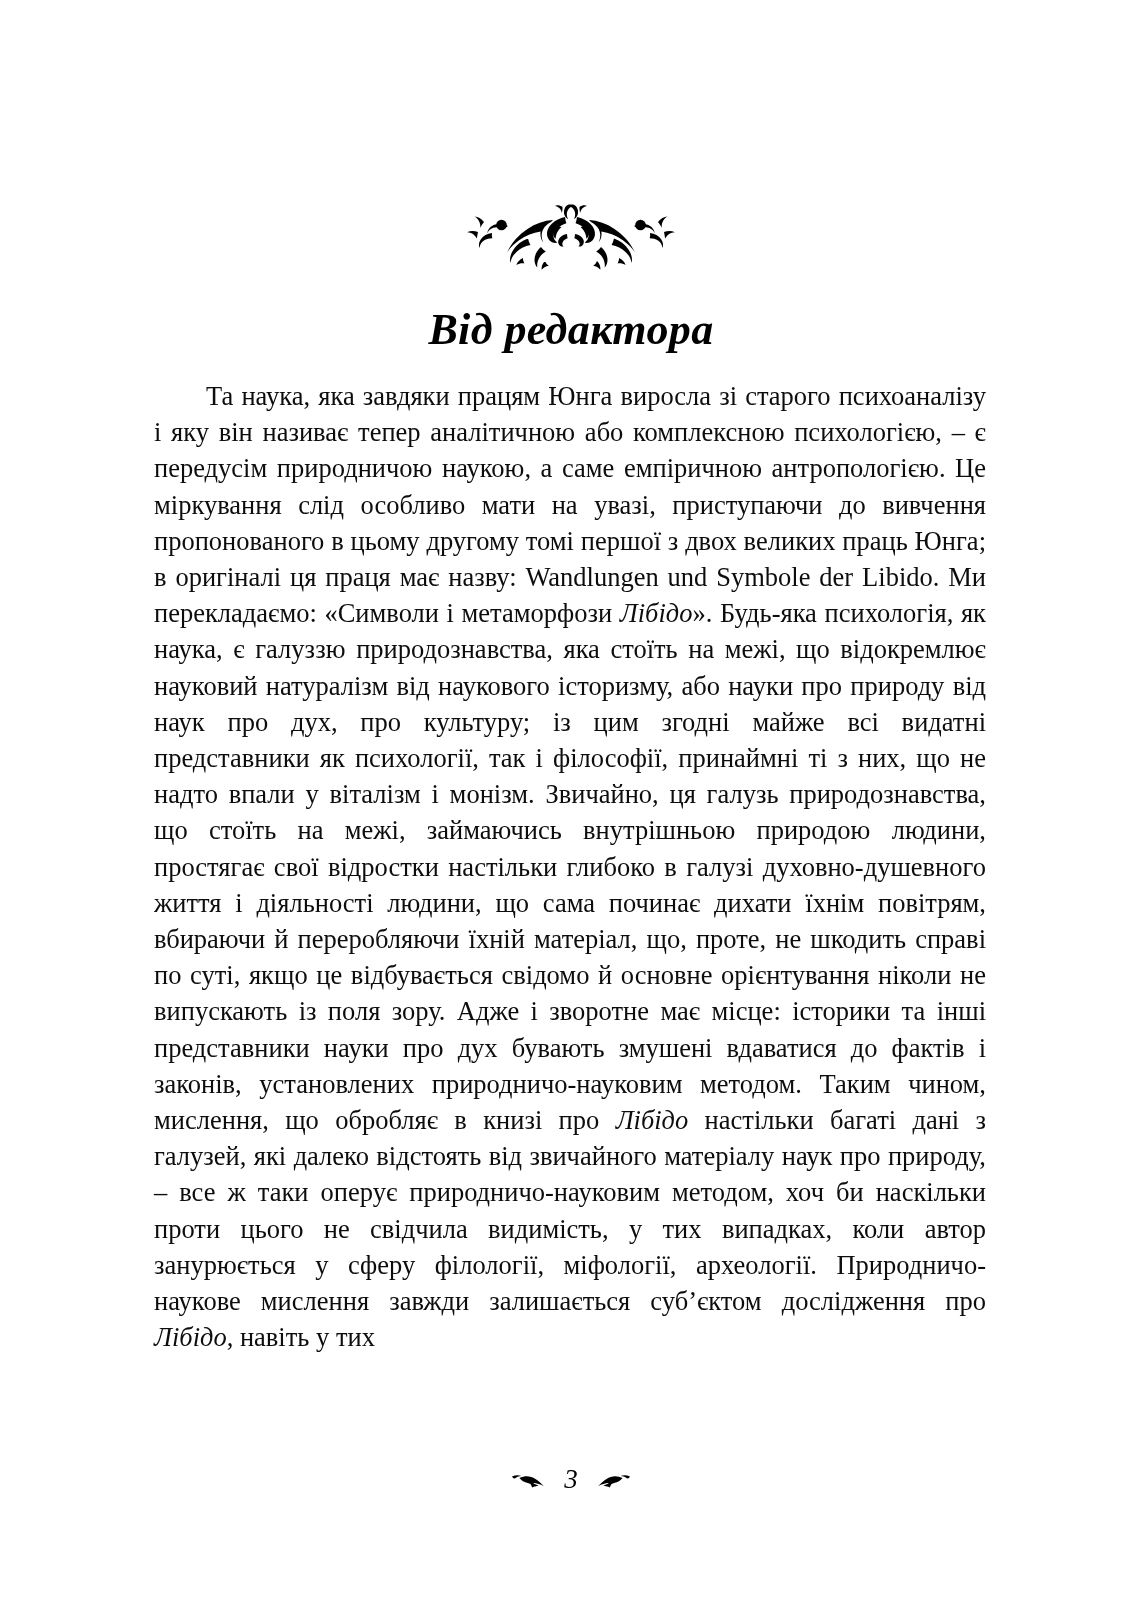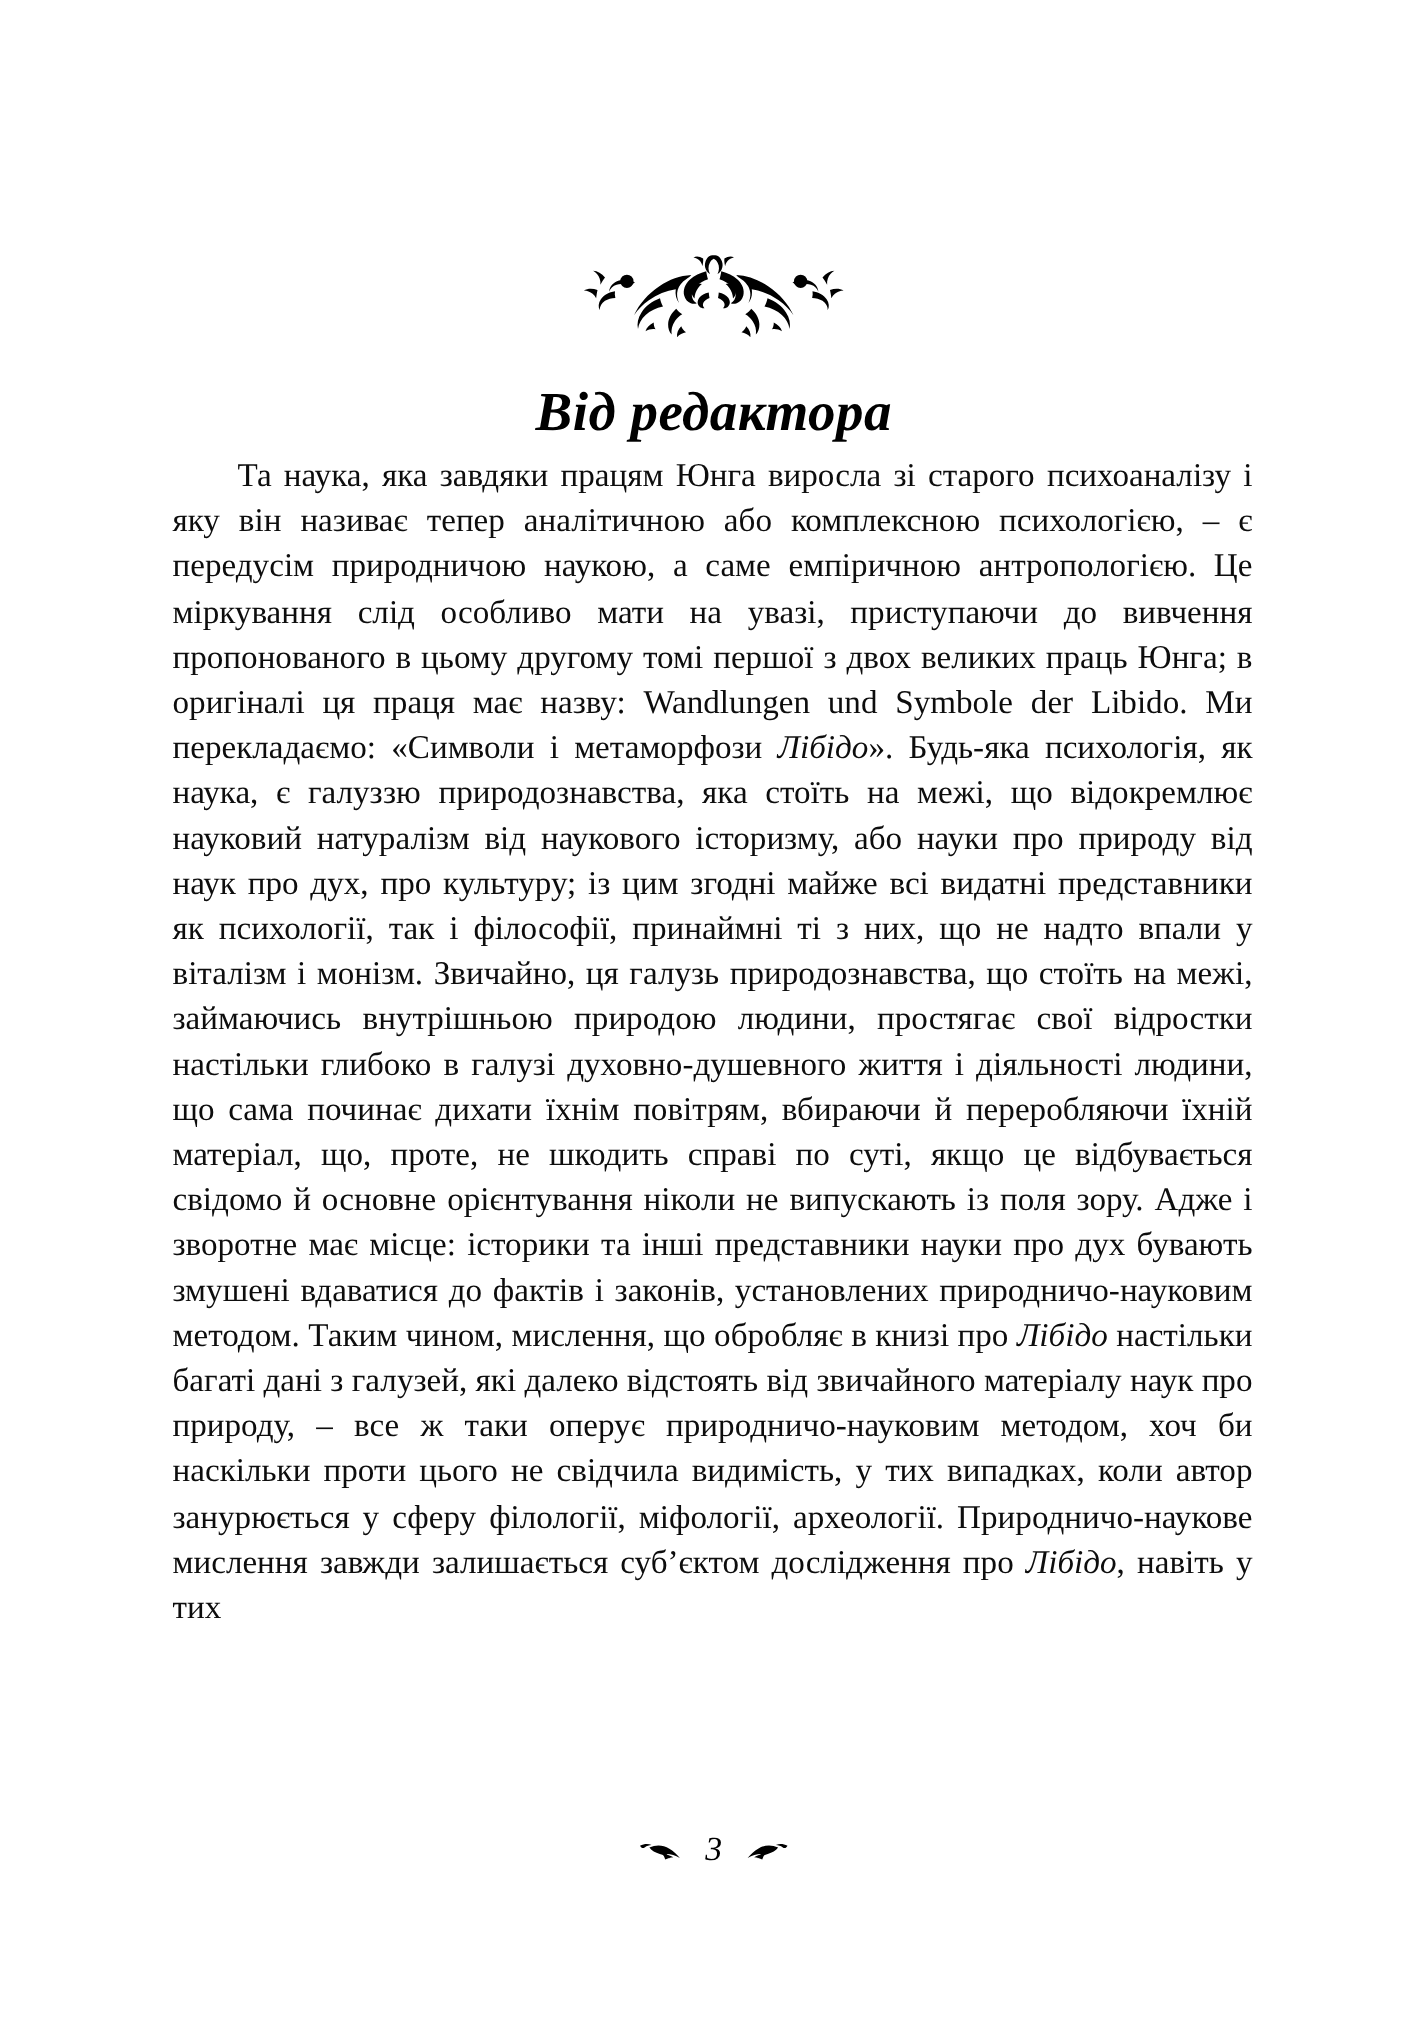--- a/index.html
+++ b/index.html
@@ -56,21 +56,21 @@
     width: 864px;
     font-size: 26.5px;
     line-height: 36.2px;
     text-align: justify;
     text-justify: inter-word;
     color: #0d0d0d;
     -webkit-hyphens: none;
     hyphens: none;
   }
   .body-block p {
-    margin: 0;
+    margin: 16px;
     text-indent: 52px;
     text-align: justify;
   }
   .ital {
     font-style: italic;
   }
 
   
   .page-footer {
     position: absolute;

